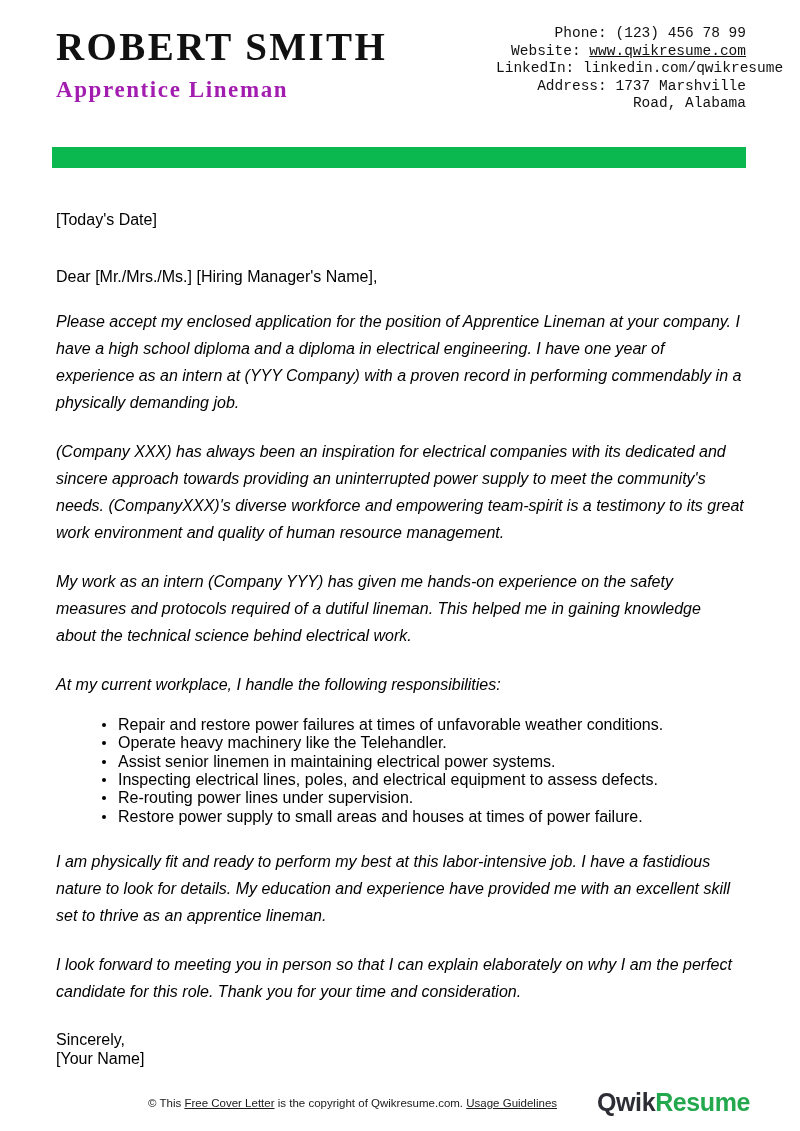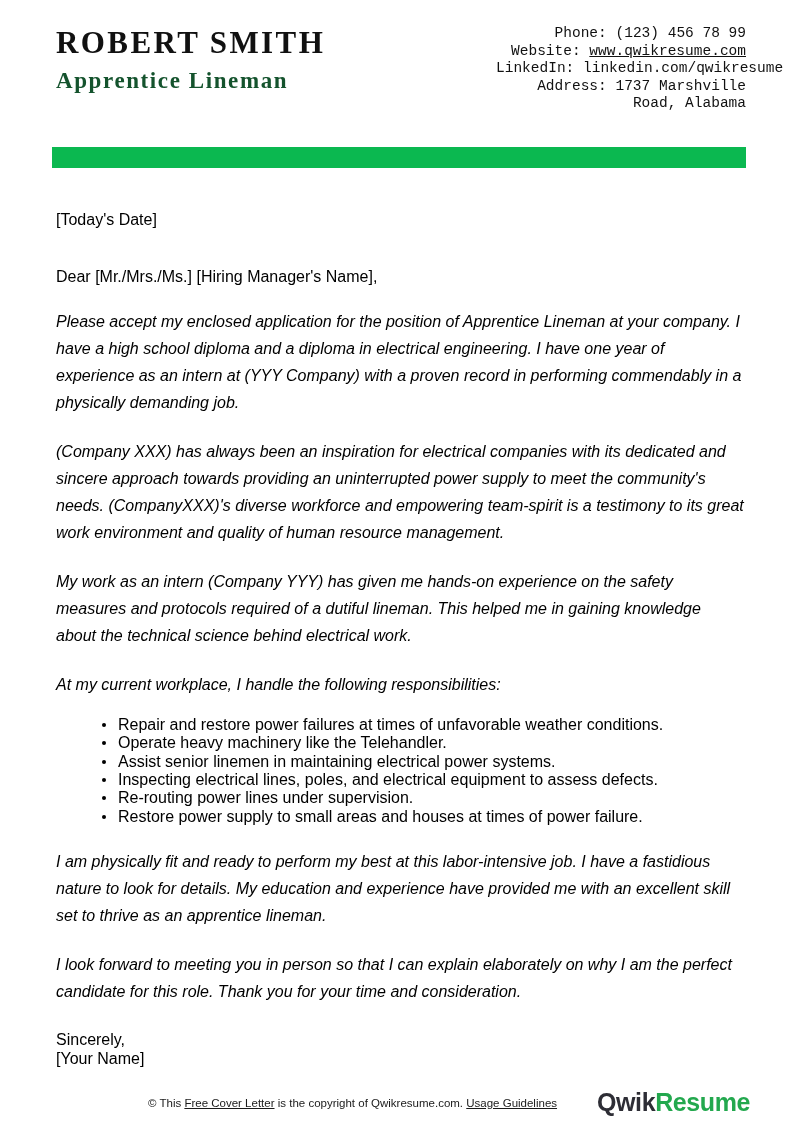--- a/index.html
+++ b/index.html
@@ -25,34 +25,34 @@
     display: flex;
     align-items: flex-start;
     justify-content: space-between;
     padding: 22px 54px 0 56px;
     box-sizing: border-box;
   }
   .identity { padding-top: 4px; }
   .name {
     font-family: "Liberation Serif", serif;
     font-weight: bold;
-    font-size: 31px;
+    font-size: 39px;
     letter-spacing: 2.4px;
     line-height: 1.1;
     color: #111111;
     white-space: nowrap;
   }
   .role {
     font-family: "Liberation Serif", serif;
     font-weight: bold;
     font-size: 23px;
     letter-spacing: 1.6px;
     line-height: 1.25;
     margin-top: 7px;
-    color: #14532d;
+    color: #a21caf;
     white-space: nowrap;
   }
   .contact {
     font-family: Liberation Mono, monospace;
     font-size: 14.5px;
     line-height: 17.6px;
     text-align: right;
     color: #111111;
     max-width: 250px;
     padding-top: 3px;

